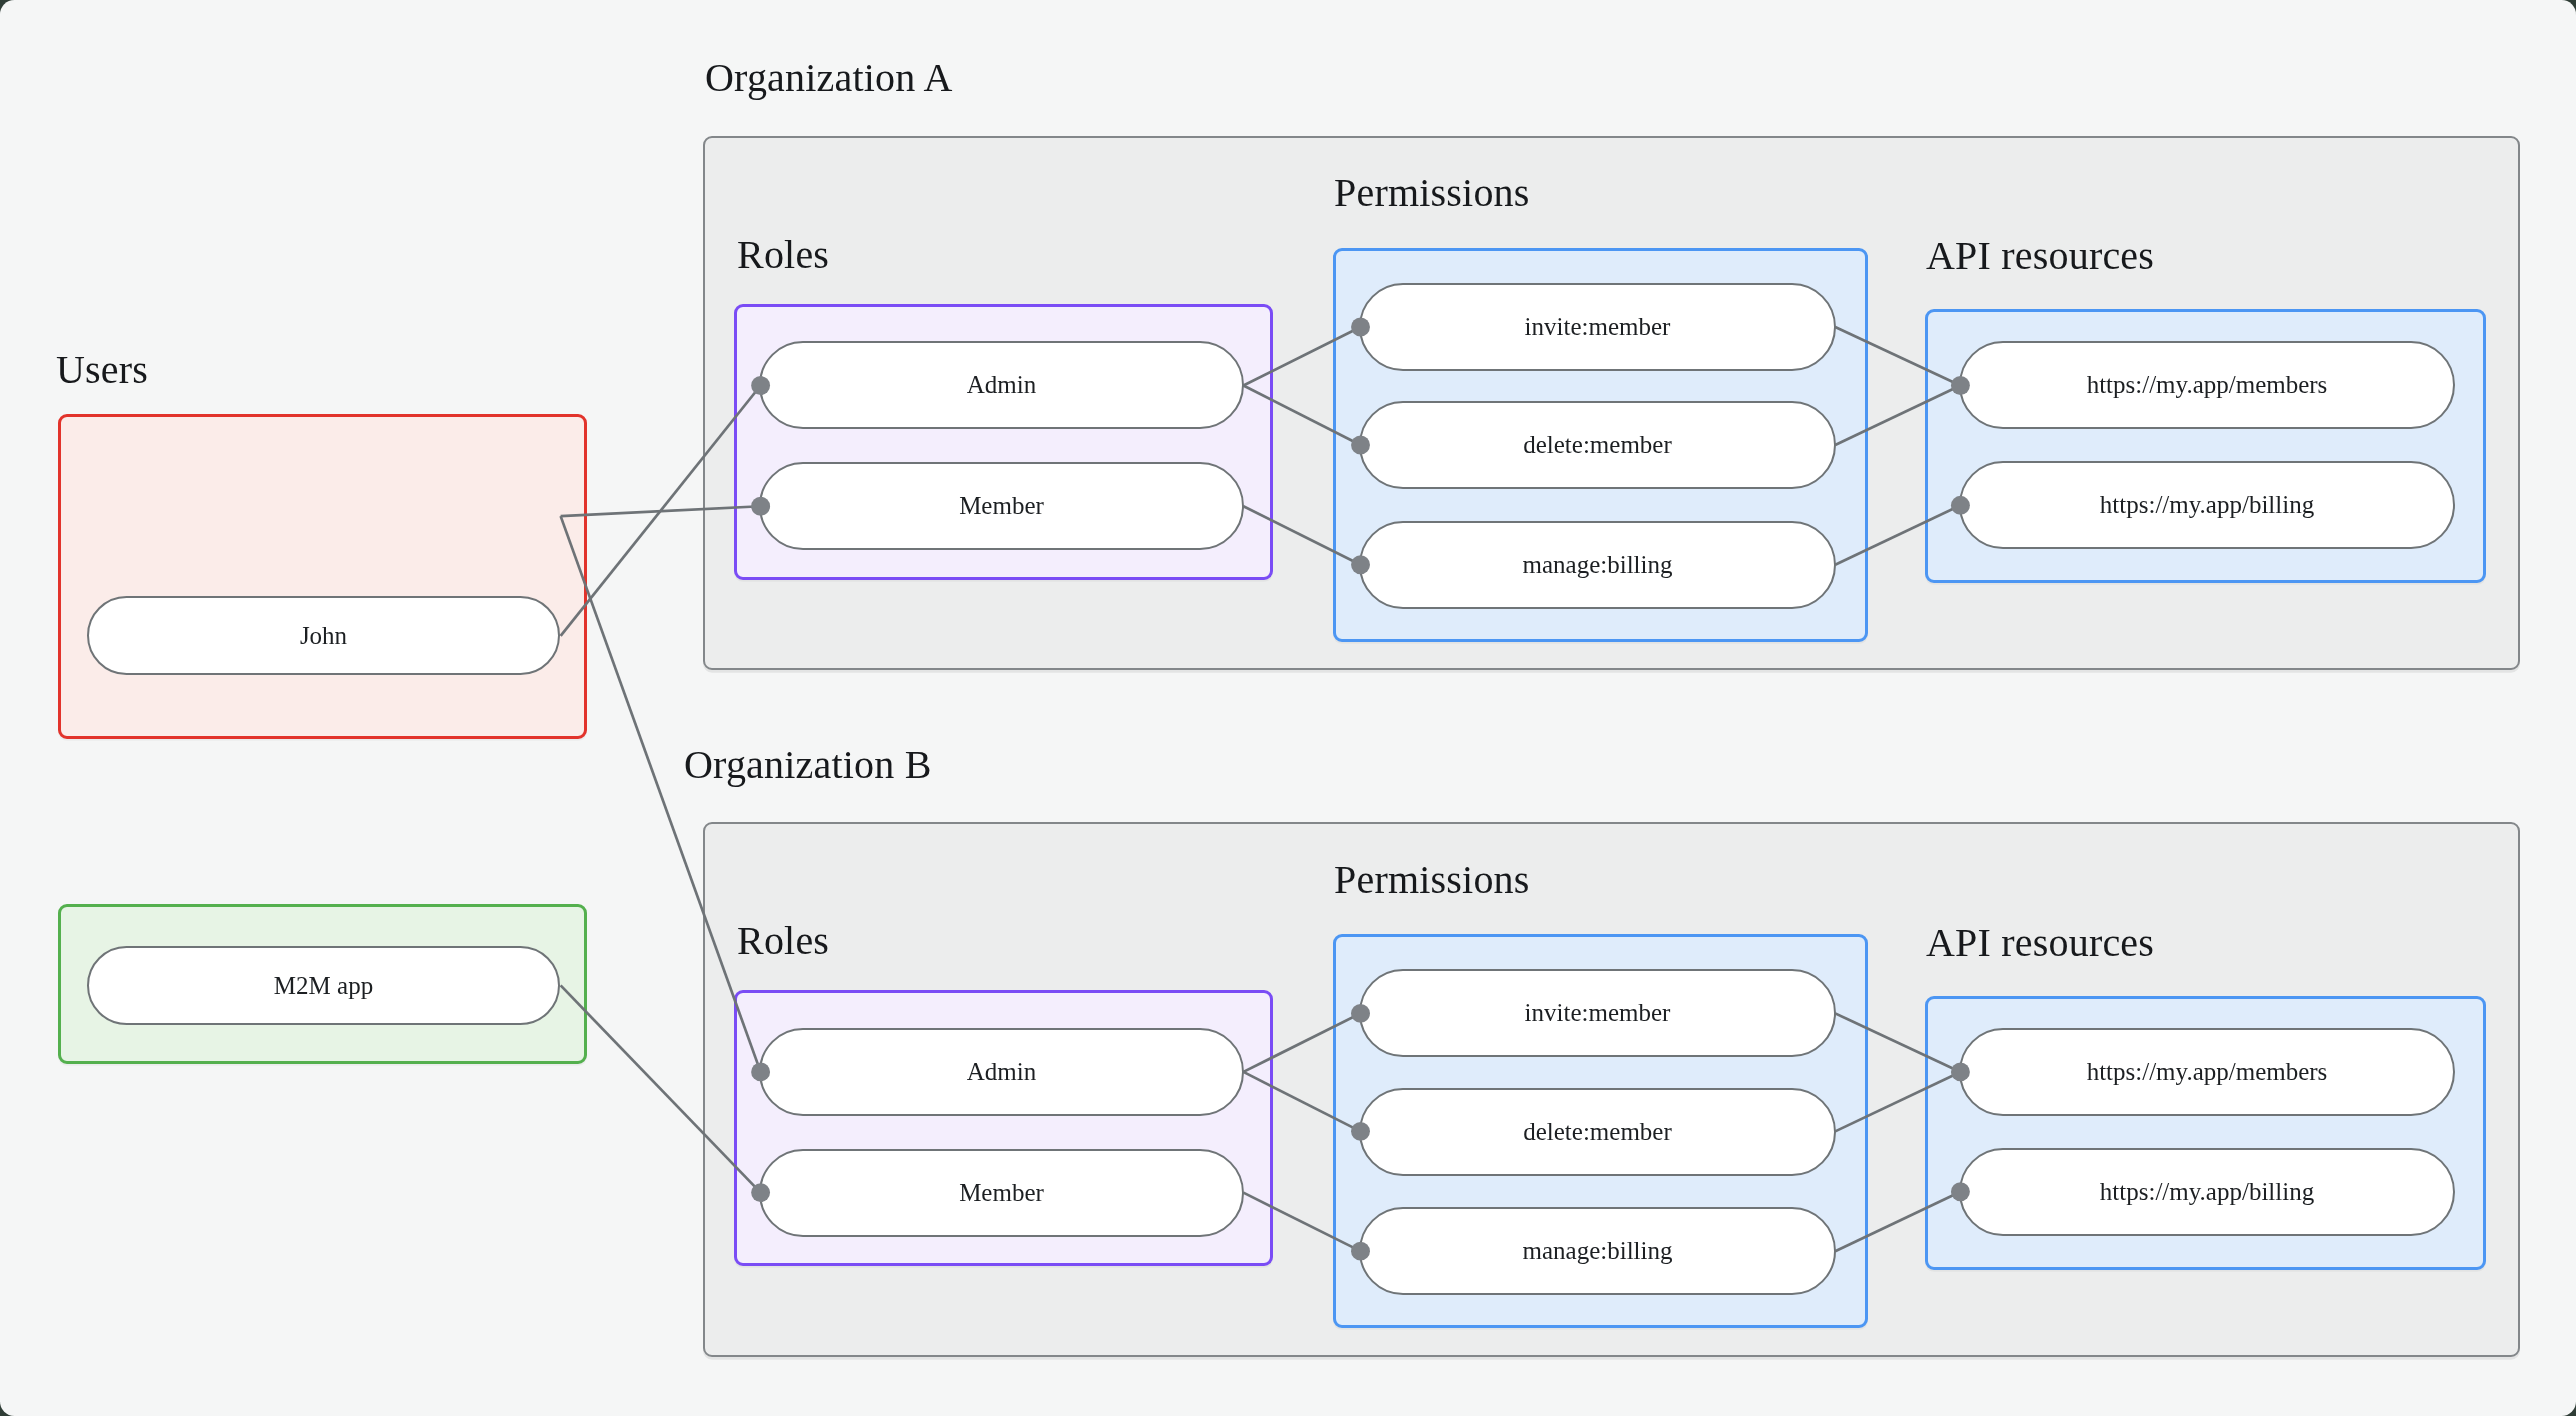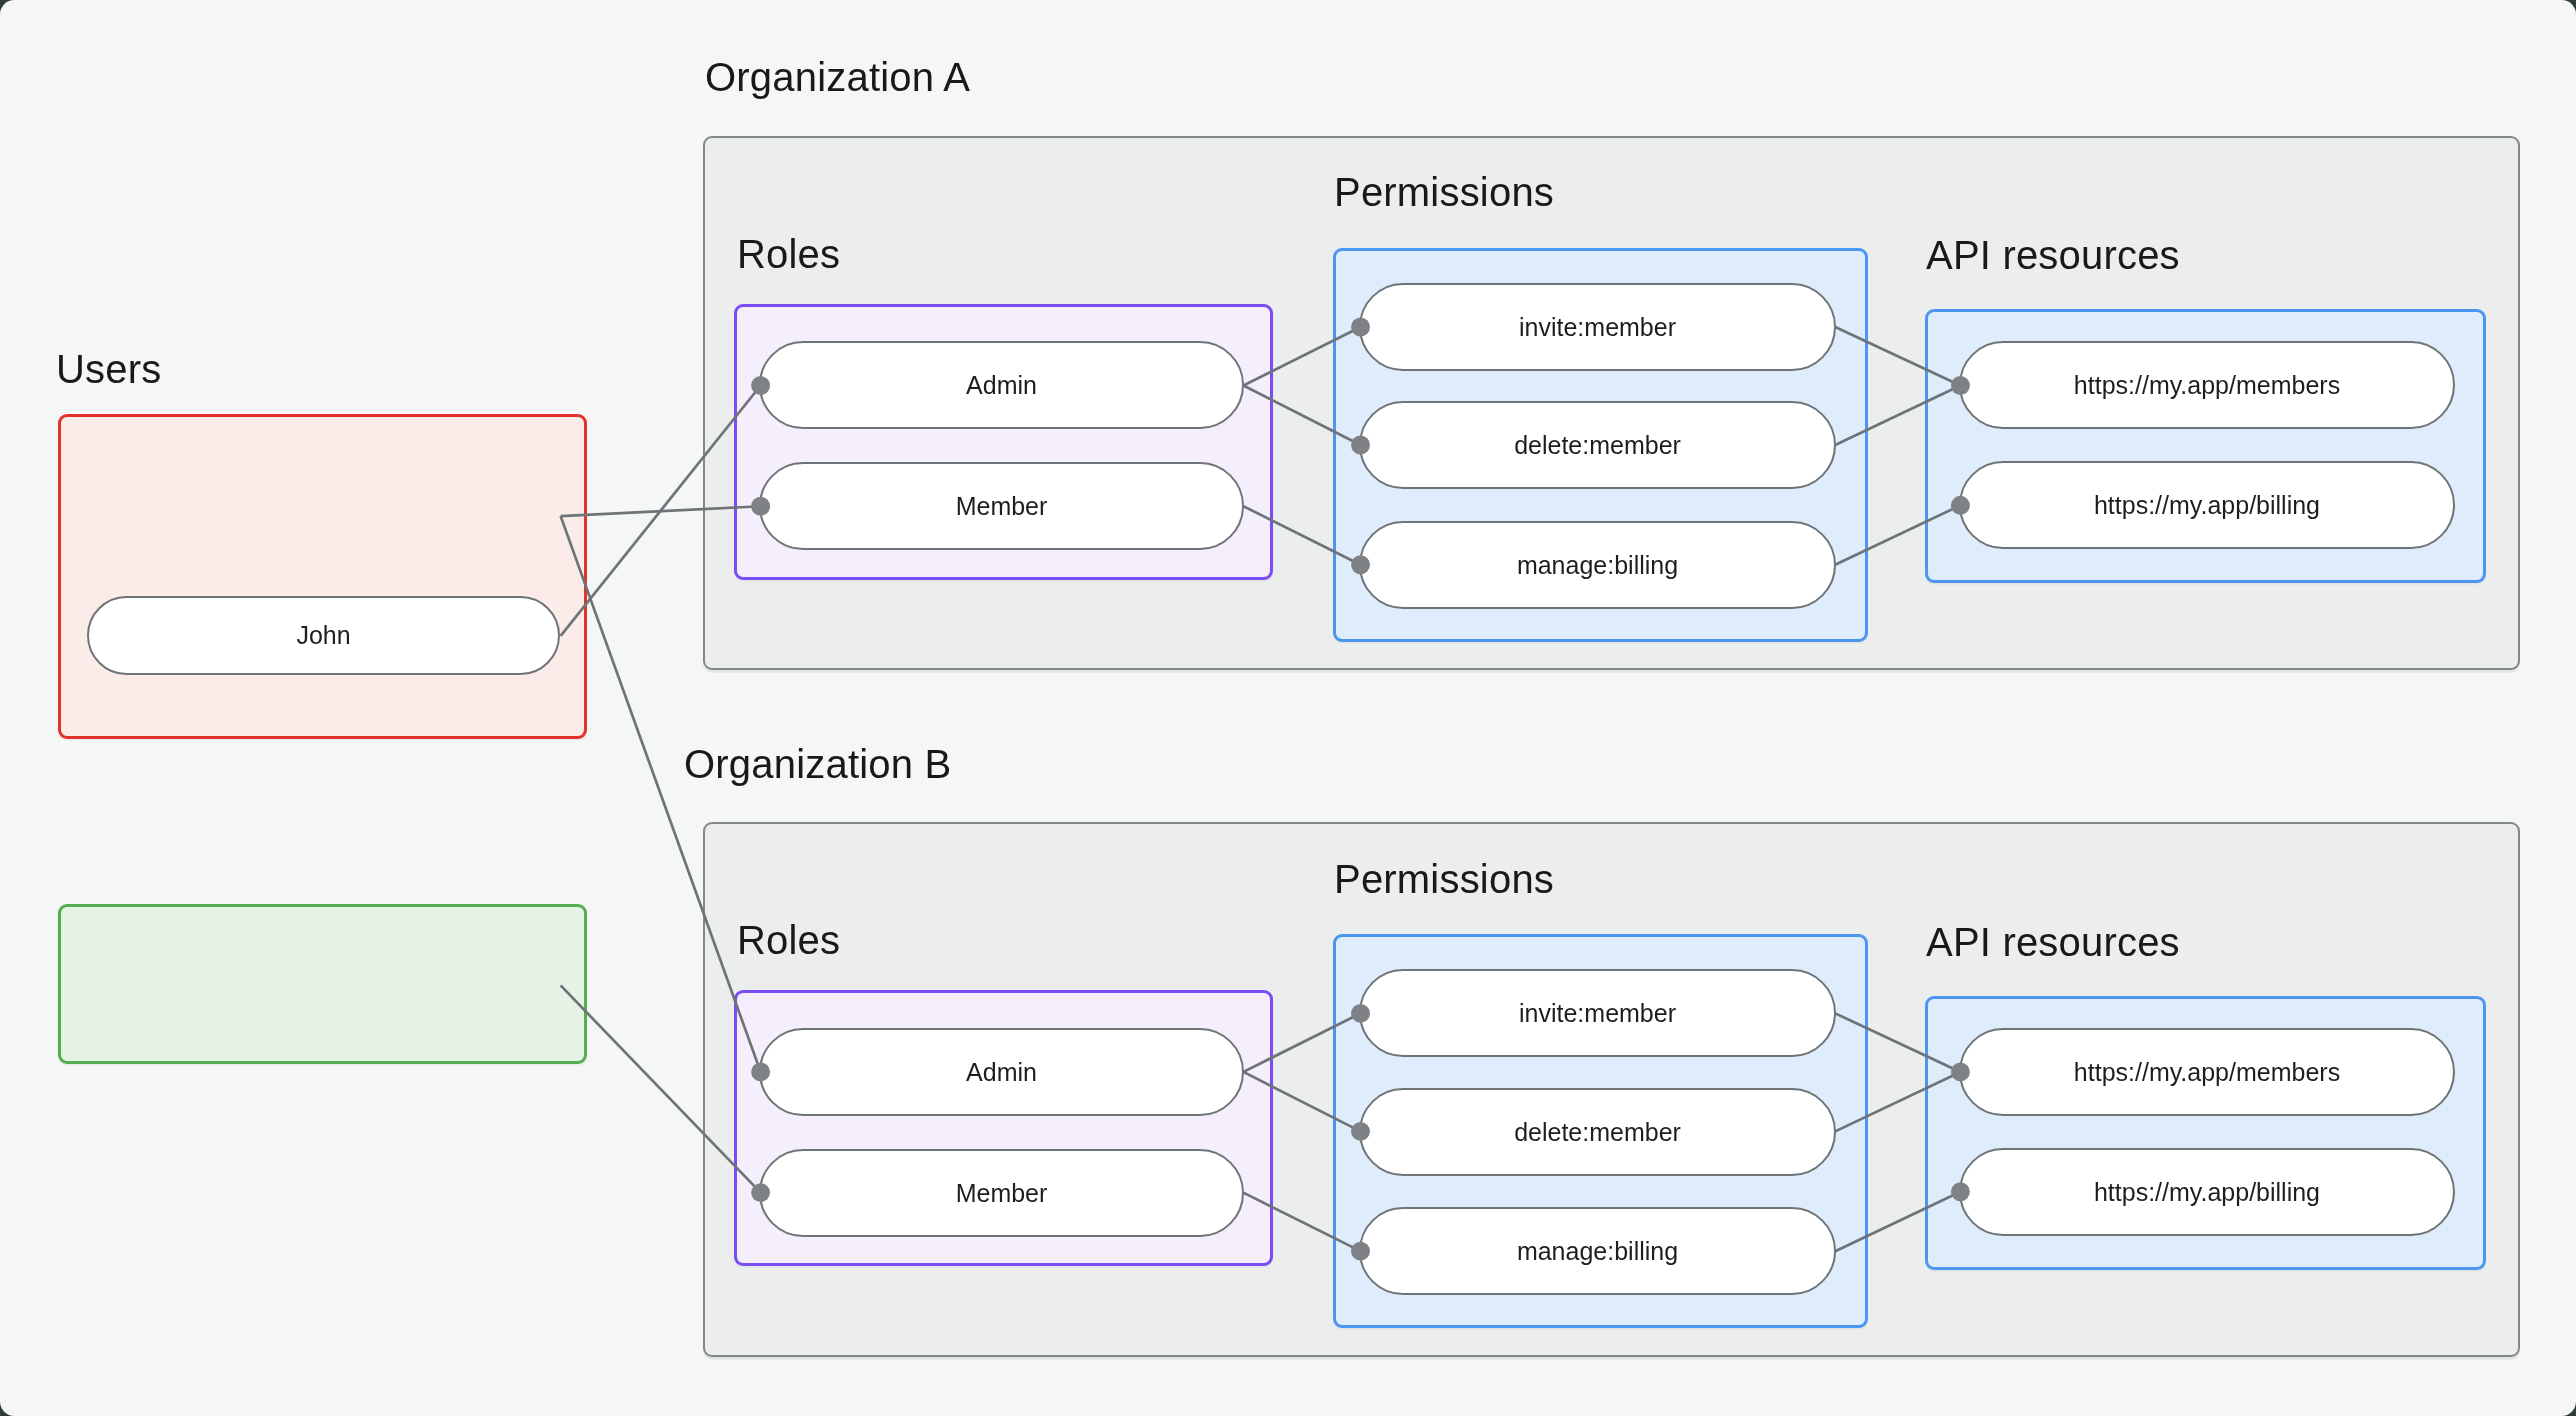--- a/index.html
+++ b/index.html
@@ -1,19 +1,19 @@
 <!DOCTYPE html>
 <html style="font-size:14.4px"><head>
 <meta charset="utf-8">
 <style>
   html,body{margin:0;padding:0;background:#2F3D36;}
   .stage{
     position:relative;width:2576px;height:1416px;background:#F5F6F6;
     border-radius:14.4px;overflow:hidden;
-    font-family:Liberation Sans, sans-serif;color:#1A1C1F;
+    font-family:Liberation Serif, serif;color:#1A1C1F;
   }
   .glabel{
     position:absolute;font-size:40px;line-height:47px;font-weight:400;
     color:#17191C;white-space:nowrap;letter-spacing:0.2px;
   }
   .box{position:absolute;border-radius:9px;box-sizing:border-box;}
   .orgbox{border:2.7px solid #83878A;background:#ECEDED;box-shadow:0 2.7px 0 rgba(0,0,0,0.07);}
   .groupbox{border:3.6px solid;box-shadow:0 1.8px 0 rgba(0,0,0,0.04);}
   .pill{
     position:absolute;background:#FFFFFF;border:2.7px solid #6F7477;border-radius:63px;
@@ -69,20 +69,21 @@
   <div class="pill" style="left:1359px;top:1207px;width:477px;height:88px;">manage:billing</div>
 
   <div class="pill" style="left:1959px;top:1028px;width:496px;height:88px;">https://my.app/members</div>
   <div class="pill" style="left:1959px;top:1148px;width:496px;height:88px;">https://my.app/billing</div>
 
   <div class="glabel" style="left:56px;top:346px;">Users</div>
   <div class="box groupbox" style="left: 58px; top: 414px; width: 529px; height: 325px; border-color: rgb(226, 51, 43); background: rgb(251, 236, 233);"></div>
   <div class="pill" style="left:87px;top:596px;width:473px;height:79px;">John</div>
 
   <div class="box groupbox" style="left: 58px; top: 904px; width: 529px; height: 160px; border-color: rgb(84, 176, 78); background: rgb(231, 244, 229);"></div>
+  <div class="pill" style="left:87px;top:946px;width:473px;height:79px;">M2M app</div>
 
   <svg class="edges" width="2576" height="1416" viewBox="0 0 2859 1572">
       <line x1="622" y1="573" x2="844" y2="562" stroke="#6E7377" stroke-width="3"></line>
       <line x1="622" y1="706" x2="844" y2="428" stroke="#6E7377" stroke-width="3"></line>
       <line x1="622" y1="573" x2="844" y2="1190" stroke="#6E7377" stroke-width="3"></line>
       <line x1="622" y1="1094" x2="844" y2="1324" stroke="#6E7377" stroke-width="3"></line>
       <line x1="1380" y1="428" x2="1510" y2="363" stroke="#6E7377" stroke-width="3"></line>
       <line x1="1380" y1="428" x2="1510" y2="494" stroke="#6E7377" stroke-width="3"></line>
       <line x1="1380" y1="562" x2="1510" y2="627" stroke="#6E7377" stroke-width="3"></line>
       <line x1="2037" y1="363" x2="2176" y2="428" stroke="#6E7377" stroke-width="3"></line>

